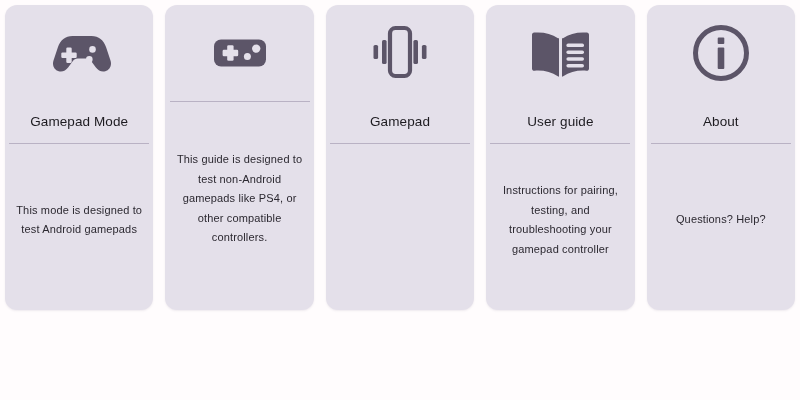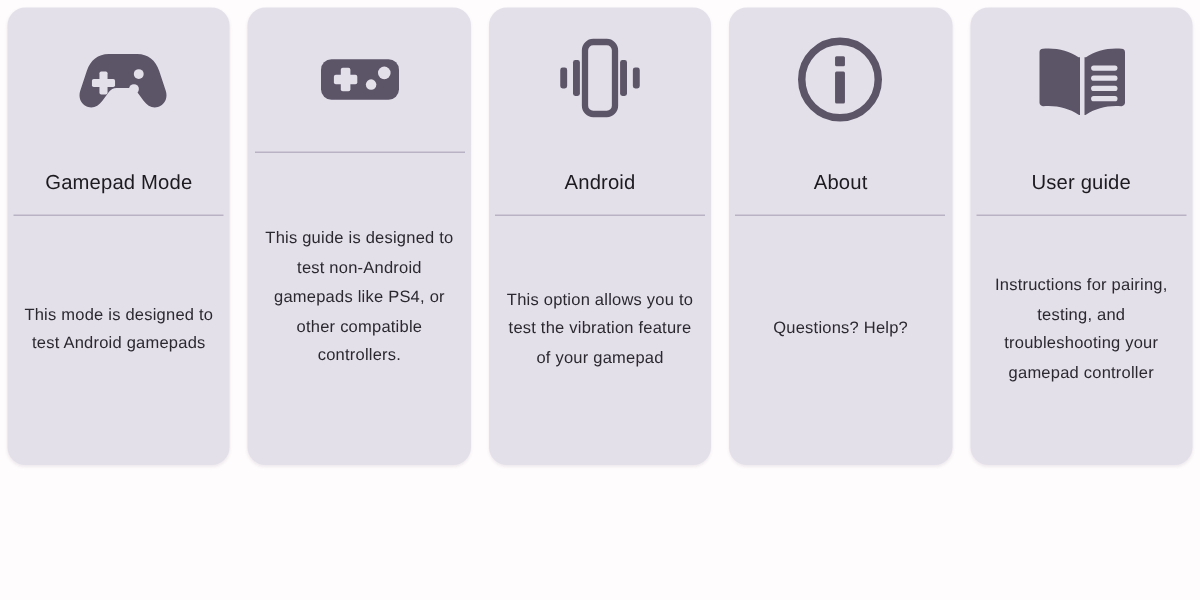--- a/index.html
+++ b/index.html
@@ -117,53 +117,50 @@
   <div class="card">
     <div class="card-icon">
       <svg width="70" height="58" viewBox="0 0 70 58" aria-hidden="true">
         <rect x="25" y="4" width="20" height="48" rx="5.5" fill="none" stroke="#5c5568" stroke-width="4.2"></rect>
         <rect x="17" y="16" width="4.6" height="24" rx="1.6" fill="#5c5568"></rect>
         <rect x="8.5" y="21" width="4.6" height="14" rx="1.6" fill="#5c5568"></rect>
         <rect x="48.4" y="16" width="4.6" height="24" rx="1.6" fill="#5c5568"></rect>
         <rect x="56.9" y="21" width="4.6" height="14" rx="1.6" fill="#5c5568"></rect>
       </svg>
     </div>
-    <div class="card-title">Android</div>
+    <div class="card-title">Gamepad</div>
     <div class="card-divider"></div>
-    <div class="card-desc-wrap">
-      <div class="card-desc">This option allows you to test the vibration feature of your gamepad</div>
-    </div>
-  </div>
-
-  <div class="card">
-    <div class="card-icon">
-      <svg width="62" height="62" viewBox="0 0 62 62" aria-hidden="true">
-        <circle cx="31" cy="31" r="25.5" fill="none" stroke="#5c5568" stroke-width="5"></circle>
-        <rect x="27.7" y="15.5" width="6.6" height="6.6" rx="1" fill="#5c5568"></rect>
-        <rect x="27.7" y="25.6" width="6.6" height="21.4" rx="1" fill="#5c5568"></rect>
-      </svg>
-    </div>
-    <div class="card-title">About</div>
-    <div class="card-divider"></div>
-    <div class="card-desc-wrap">
-      <div class="card-desc">Questions? Help?</div>
-    </div>
   </div>
 
   <div class="card">
     <div class="card-icon">
       <svg width="66" height="56" viewBox="0 0 66 56" aria-hidden="true">
         <path fill="#5c5568" d="M31 13.2C25.4 9.4 18.6 7.4 11 7.4c-1.4 0-2.6 0-3.8 0.1C5.8 7.6 5 8.5 5 9.8v33.6c0 1.5 1.2 2.6 2.6 2.4 1.1-0.1 2.2-0.2 3.4-0.2 7.5 0 14.2 2 19.8 5.7 0.4 0.3 0.8 0.4 1.2 0.4V13.2z"></path>
         <path fill="#5c5568" d="M35 13.2v38.5c0.4 0 0.8-0.1 1.2-0.4 5.6-3.7 12.3-5.7 19.8-5.7 1.2 0 2.3 0.1 3.4 0.2 1.4 0.2 2.6-0.9 2.6-2.4V9.8c0-1.3-0.8-2.2-2.2-2.3C58.6 7.4 57.4 7.4 56 7.4c-7.6 0-14.4 2-20 5.8z"></path>
         <rect x="39.4" y="18.6" width="17.6" height="3.5" rx="1.7" fill="#e4e0ea"></rect>
         <rect x="39.4" y="25.4" width="17.6" height="3.5" rx="1.7" fill="#e4e0ea"></rect>
         <rect x="39.4" y="32.2" width="17.6" height="3.5" rx="1.7" fill="#e4e0ea"></rect>
         <rect x="39.4" y="39" width="17.6" height="3.5" rx="1.7" fill="#e4e0ea"></rect>
       </svg>
     </div>
     <div class="card-title">User guide</div>
     <div class="card-divider"></div>
     <div class="card-desc-wrap">
       <div class="card-desc">Instructions for pairing, testing, and troubleshooting your gamepad controller</div>
     </div>
   </div>
 
+  <div class="card">
+    <div class="card-icon">
+      <svg width="62" height="62" viewBox="0 0 62 62" aria-hidden="true">
+        <circle cx="31" cy="31" r="25.5" fill="none" stroke="#5c5568" stroke-width="5"></circle>
+        <rect x="27.7" y="15.5" width="6.6" height="6.6" rx="1" fill="#5c5568"></rect>
+        <rect x="27.7" y="25.6" width="6.6" height="21.4" rx="1" fill="#5c5568"></rect>
+      </svg>
+    </div>
+    <div class="card-title">About</div>
+    <div class="card-divider"></div>
+    <div class="card-desc-wrap">
+      <div class="card-desc">Questions? Help?</div>
+    </div>
+  </div>
+
 </div>
 
 </body></html>

